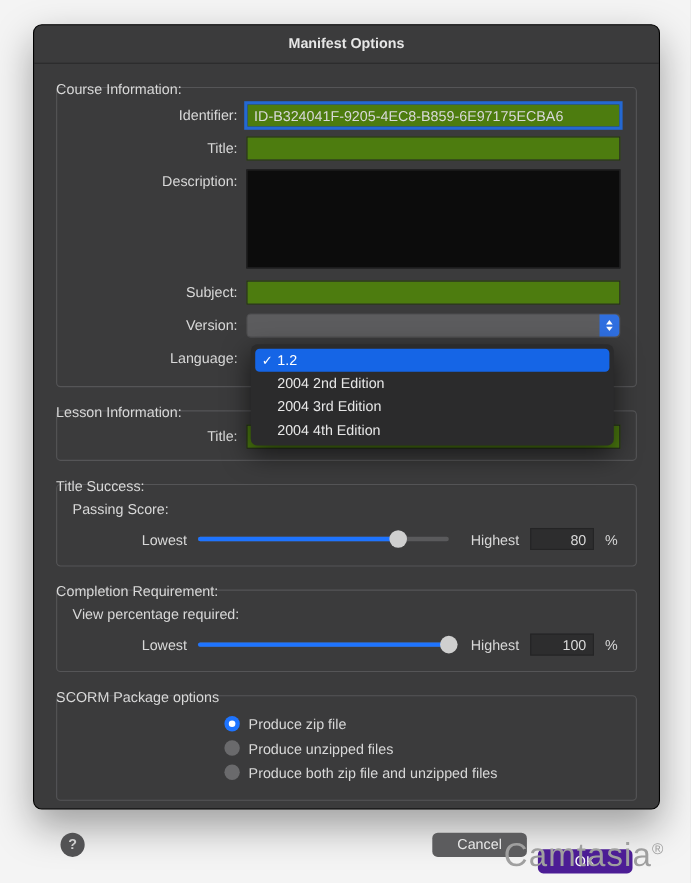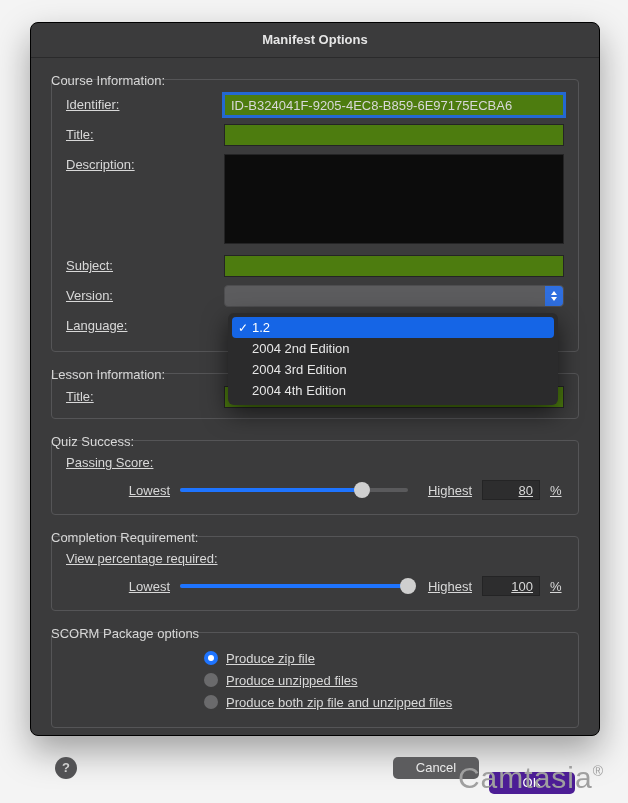--- a/index.html
+++ b/index.html
@@ -33,21 +33,20 @@
     color: #e6e6e6;
     border-bottom: 1px solid #2a2a2b;
   }
   .body {
     padding: 6px 20px 12px 20px;
   }
   
   .group {
     margin-top: 6px;
     position: relative;
-    text-decoration: underline;
   }
   .group-label {
     color: #d8d8d8;
     font-size: 13px;
     position: relative;
     top: 9px;
     padding-right: 6px;
     display: inline-block;
   }
   .group-box {
@@ -62,20 +61,21 @@
   }
   
   .row {
     display: flex;
     align-items: flex-start;
     margin-bottom: 8px;
   }
   .row:last-child { margin-bottom: 0; }
   .lbl {
     width: 150px;
+    text-align: right;
     padding-right: 8px;
     color: #d8d8d8;
     line-height: 22px;
     flex: none;
   }
   .fld {
     flex: 1;
     min-width: 0;
   }
   input[type=text].textfield, .textfield {
@@ -374,21 +374,21 @@
         <div class="row">
           <div class="lbl">Title:</div>
           <div class="fld">
             <input type="text" class="textfield" value="" style="">
           </div>
         </div>
       </div>
     </div>
 
     <div class="group">
-      <span class="group-label">Quiz Success:</span>
+      <span class="group-label">Title Success:</span>
       <div class="group-box">
         <div class="sub-label">Passing Score:</div>
         <div class="slider-row indent-slider">
           <div class="slider-end left">Lowest</div>
           <div class="slider-wrap">
             <div class="track"></div>
             <div class="fill" style="width:80%"></div>
             <div class="thumb" style="left:80%"></div>
           </div>
           <div class="slider-end right">Highest</div>

